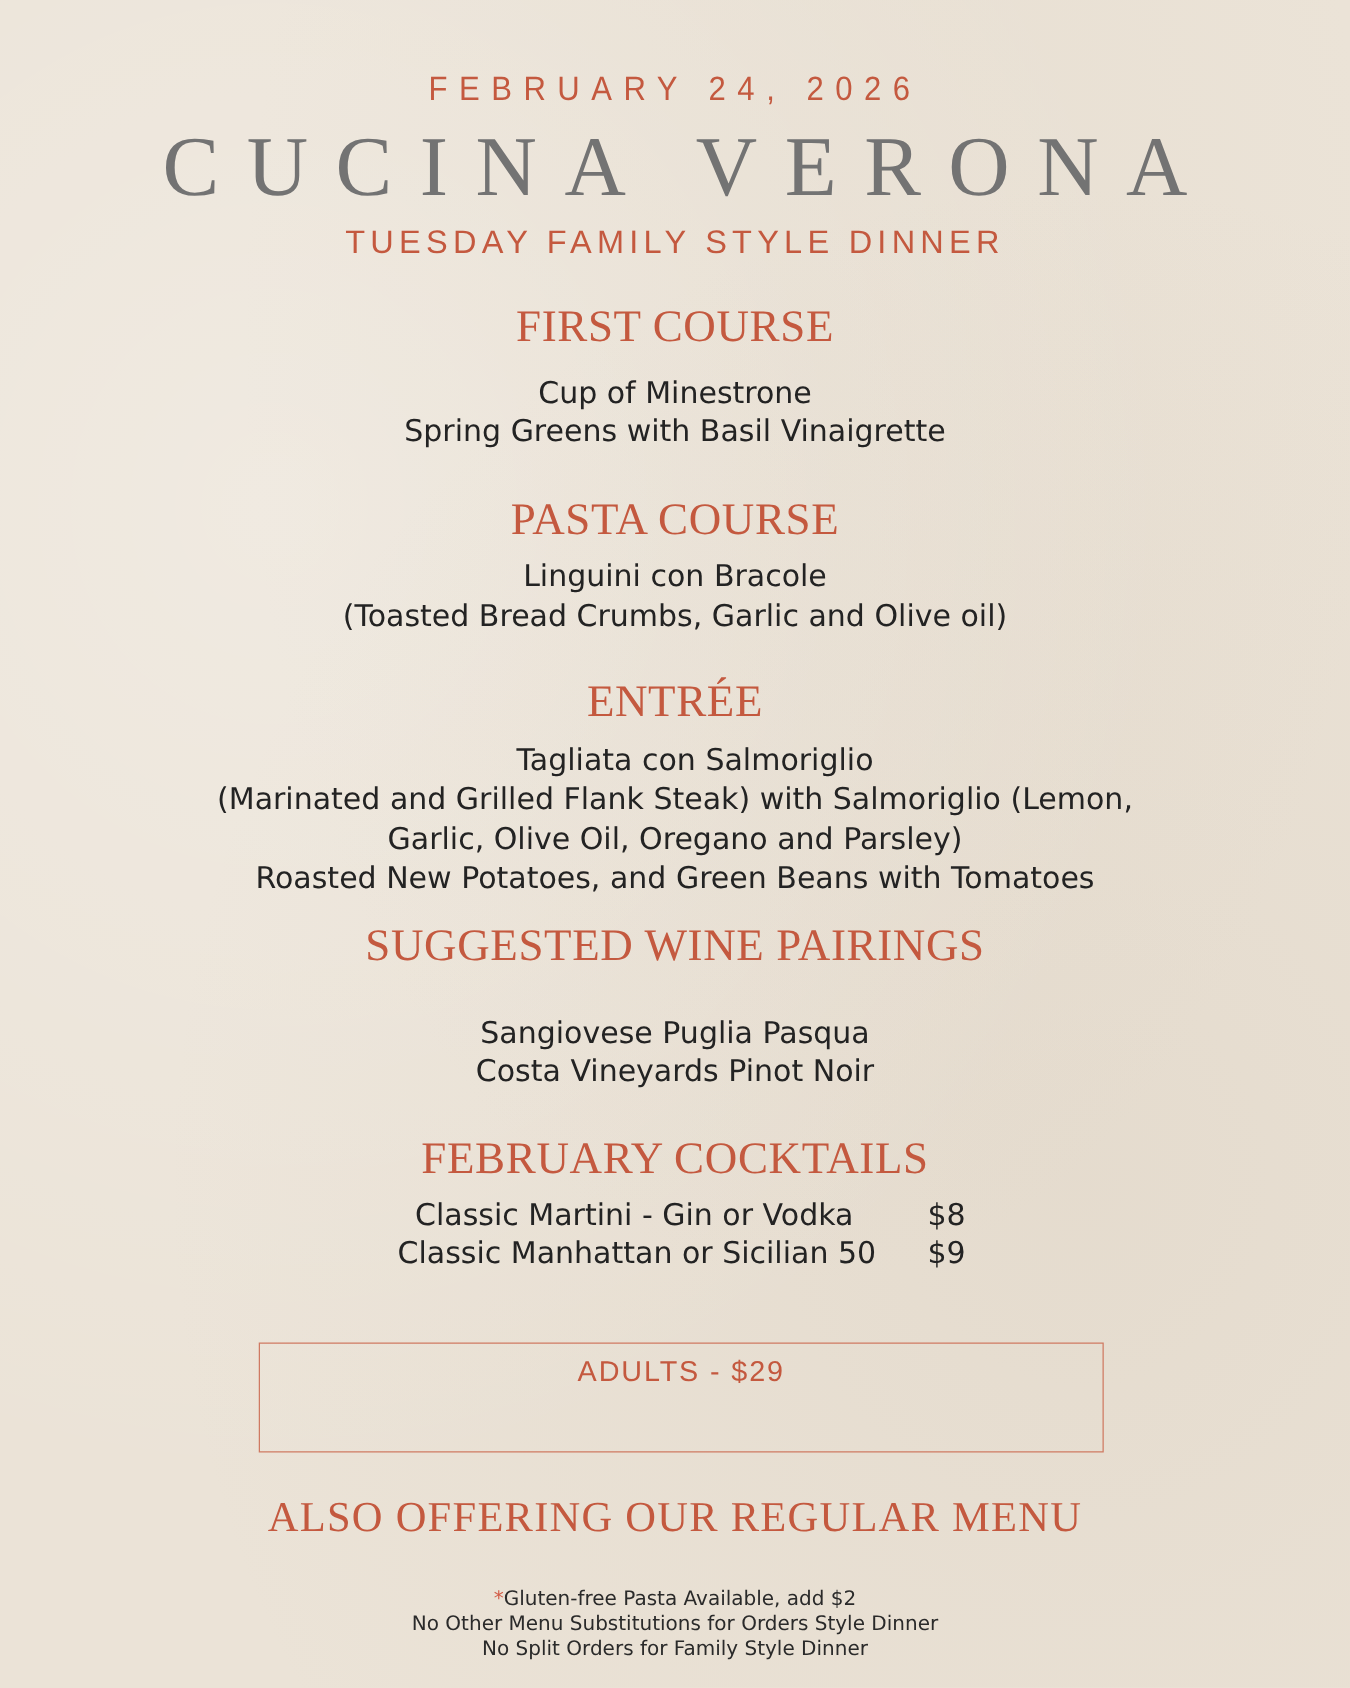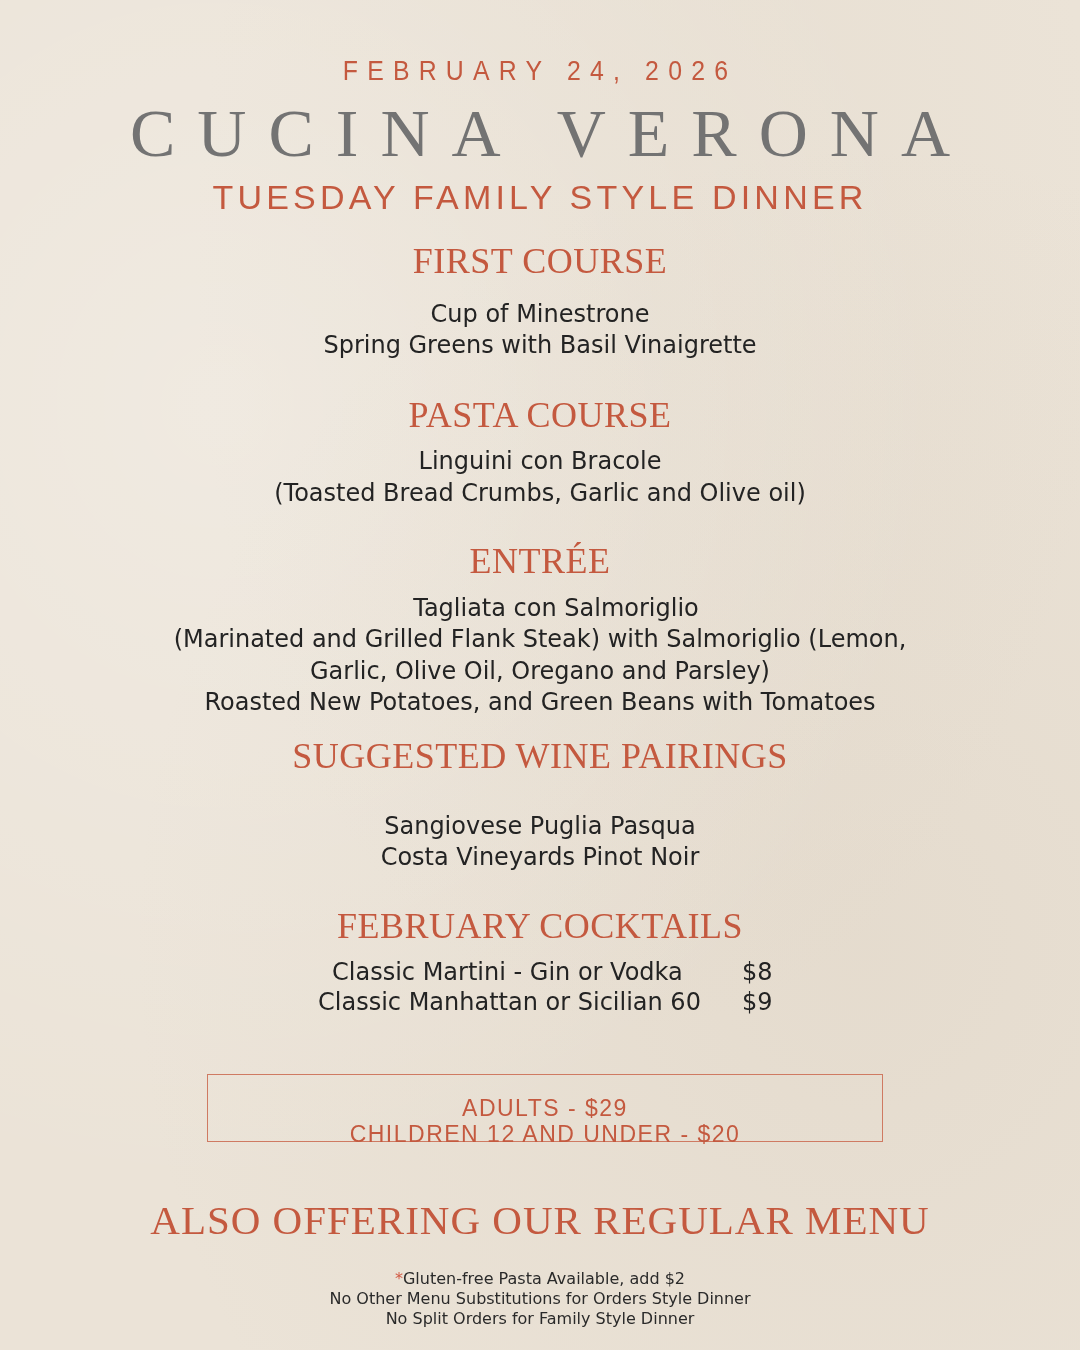--- a/index.html
+++ b/index.html
@@ -9,27 +9,27 @@
     background-image:
       radial-gradient(ellipse at 20% 30%, rgba(255,255,255,0.25), transparent 60%),
       radial-gradient(ellipse at 80% 70%, rgba(200,185,165,0.18), transparent 60%),
       radial-gradient(ellipse at 60% 20%, rgba(210,198,180,0.15), transparent 50%);
     position:relative;
     color:#2a2a2a;
   }
   .center { position:absolute; left:0; width:1080px; text-align:center; }
   .date { top:56px; font-size:27px; letter-spacing:10px; color:#c4593f; font-family:"Liberation Sans", sans-serif; font-weight:normal; transform:scaleX(0.92); }
   .title { top:94px; font-size:68px; letter-spacing:22px; color:#737373; font-family:"Liberation Serif", serif; text-indent:22px; }
-  .subtitle { top:178px; font-size:34px; letter-spacing:4.2px; color:#c4593f; font-family:"Liberation Sans", sans-serif; }
+  .subtitle { top:178px; font-size:26px; letter-spacing:4.2px; color:#c4593f; font-family:"Liberation Sans", sans-serif; }
   .heading { font-size:36px; color:#c4593f; font-family:"Liberation Serif", serif; letter-spacing:0.5px; }
   .item { font-size:24px; line-height:31.5px; color:#232323; font-family:"DejaVu Sans", sans-serif; }
   .cocktail-row { position:absolute; font-size:24px; color:#232323; font-family:"DejaVu Sans", sans-serif; }
-  .price-box { position:absolute; left:207px; top:1074px; width:676px; height:68px; border:1.5px solid #cf7a62; box-sizing:border-box; text-align:center; padding-top:20px; }
+  .price-box { position:absolute; left:207px; top:1074px; width:676px; height:88px; border:1.5px solid #cf7a62; box-sizing:border-box; text-align:center; padding-top:9px; }
   .price-line { font-family:"Liberation Sans", sans-serif; font-size:23px; letter-spacing:1.5px; color:#c4593f; line-height:26px; }
-  .also { top:1196px; font-size:41px; color:#c4593f; font-family:"Liberation Serif", serif; letter-spacing:1px; }
+  .also { top:1196px; font-size:34px; color:#c4593f; font-family:"Liberation Serif", serif; letter-spacing:1px; }
   .note { font-size:16px; line-height:20px; color:#2a2a2a; font-family:"DejaVu Sans", sans-serif; }
   .asterisk { color:#d25a45; }
 </style>
 </head>
 <body>
 
 <div>
   <div class="center date">FEBRUARY 24, 2026</div>
   <div class="center title">CUCINA VERONA</div>
   <div class="center subtitle">TUESDAY FAMILY STYLE DINNER</div>
@@ -61,28 +61,27 @@
   <div class="center item" style="top:842px;">Costa Vineyards Pinot Noir</div>
 </div>
 
 <div>
   <div class="center heading" style="top:905px;">FEBRUARY COCKTAILS</div>
   <div>
     <span class="cocktail-row" style="left:332px; top:958px;">Classic Martini - Gin or Vodka</span>
     <span class="cocktail-row" style="left:742px; top:958px;">$8</span>
   </div>
   <div>
-    <span class="cocktail-row" style="left:318px; top:988px;">Classic Manhattan or Sicilian 60</span>
+    <span class="cocktail-row" style="left:318px; top:988px;">Classic Manhattan or Sicilian 50</span>
     <span class="cocktail-row" style="left:742px; top:988px;">$9</span>
   </div>
 </div>
 
 <div class="price-box">
   <div class="price-line">ADULTS - $29</div>
-  <div class="price-line">CHILDREN 12 AND UNDER - $20</div>
 </div>
 
 <div class="center also">ALSO OFFERING OUR REGULAR MENU</div>
 
 <div>
   <div class="center note" style="top:1269px;">
     <span class="asterisk">*</span><span>Gluten-free Pasta Available, add $2</span>
   </div>
   <div class="center note" style="top:1289px;">No Other Menu Substitutions for Orders Style Dinner</div>
   <div class="center note" style="top:1309px;">No Split Orders for Family Style Dinner</div>

